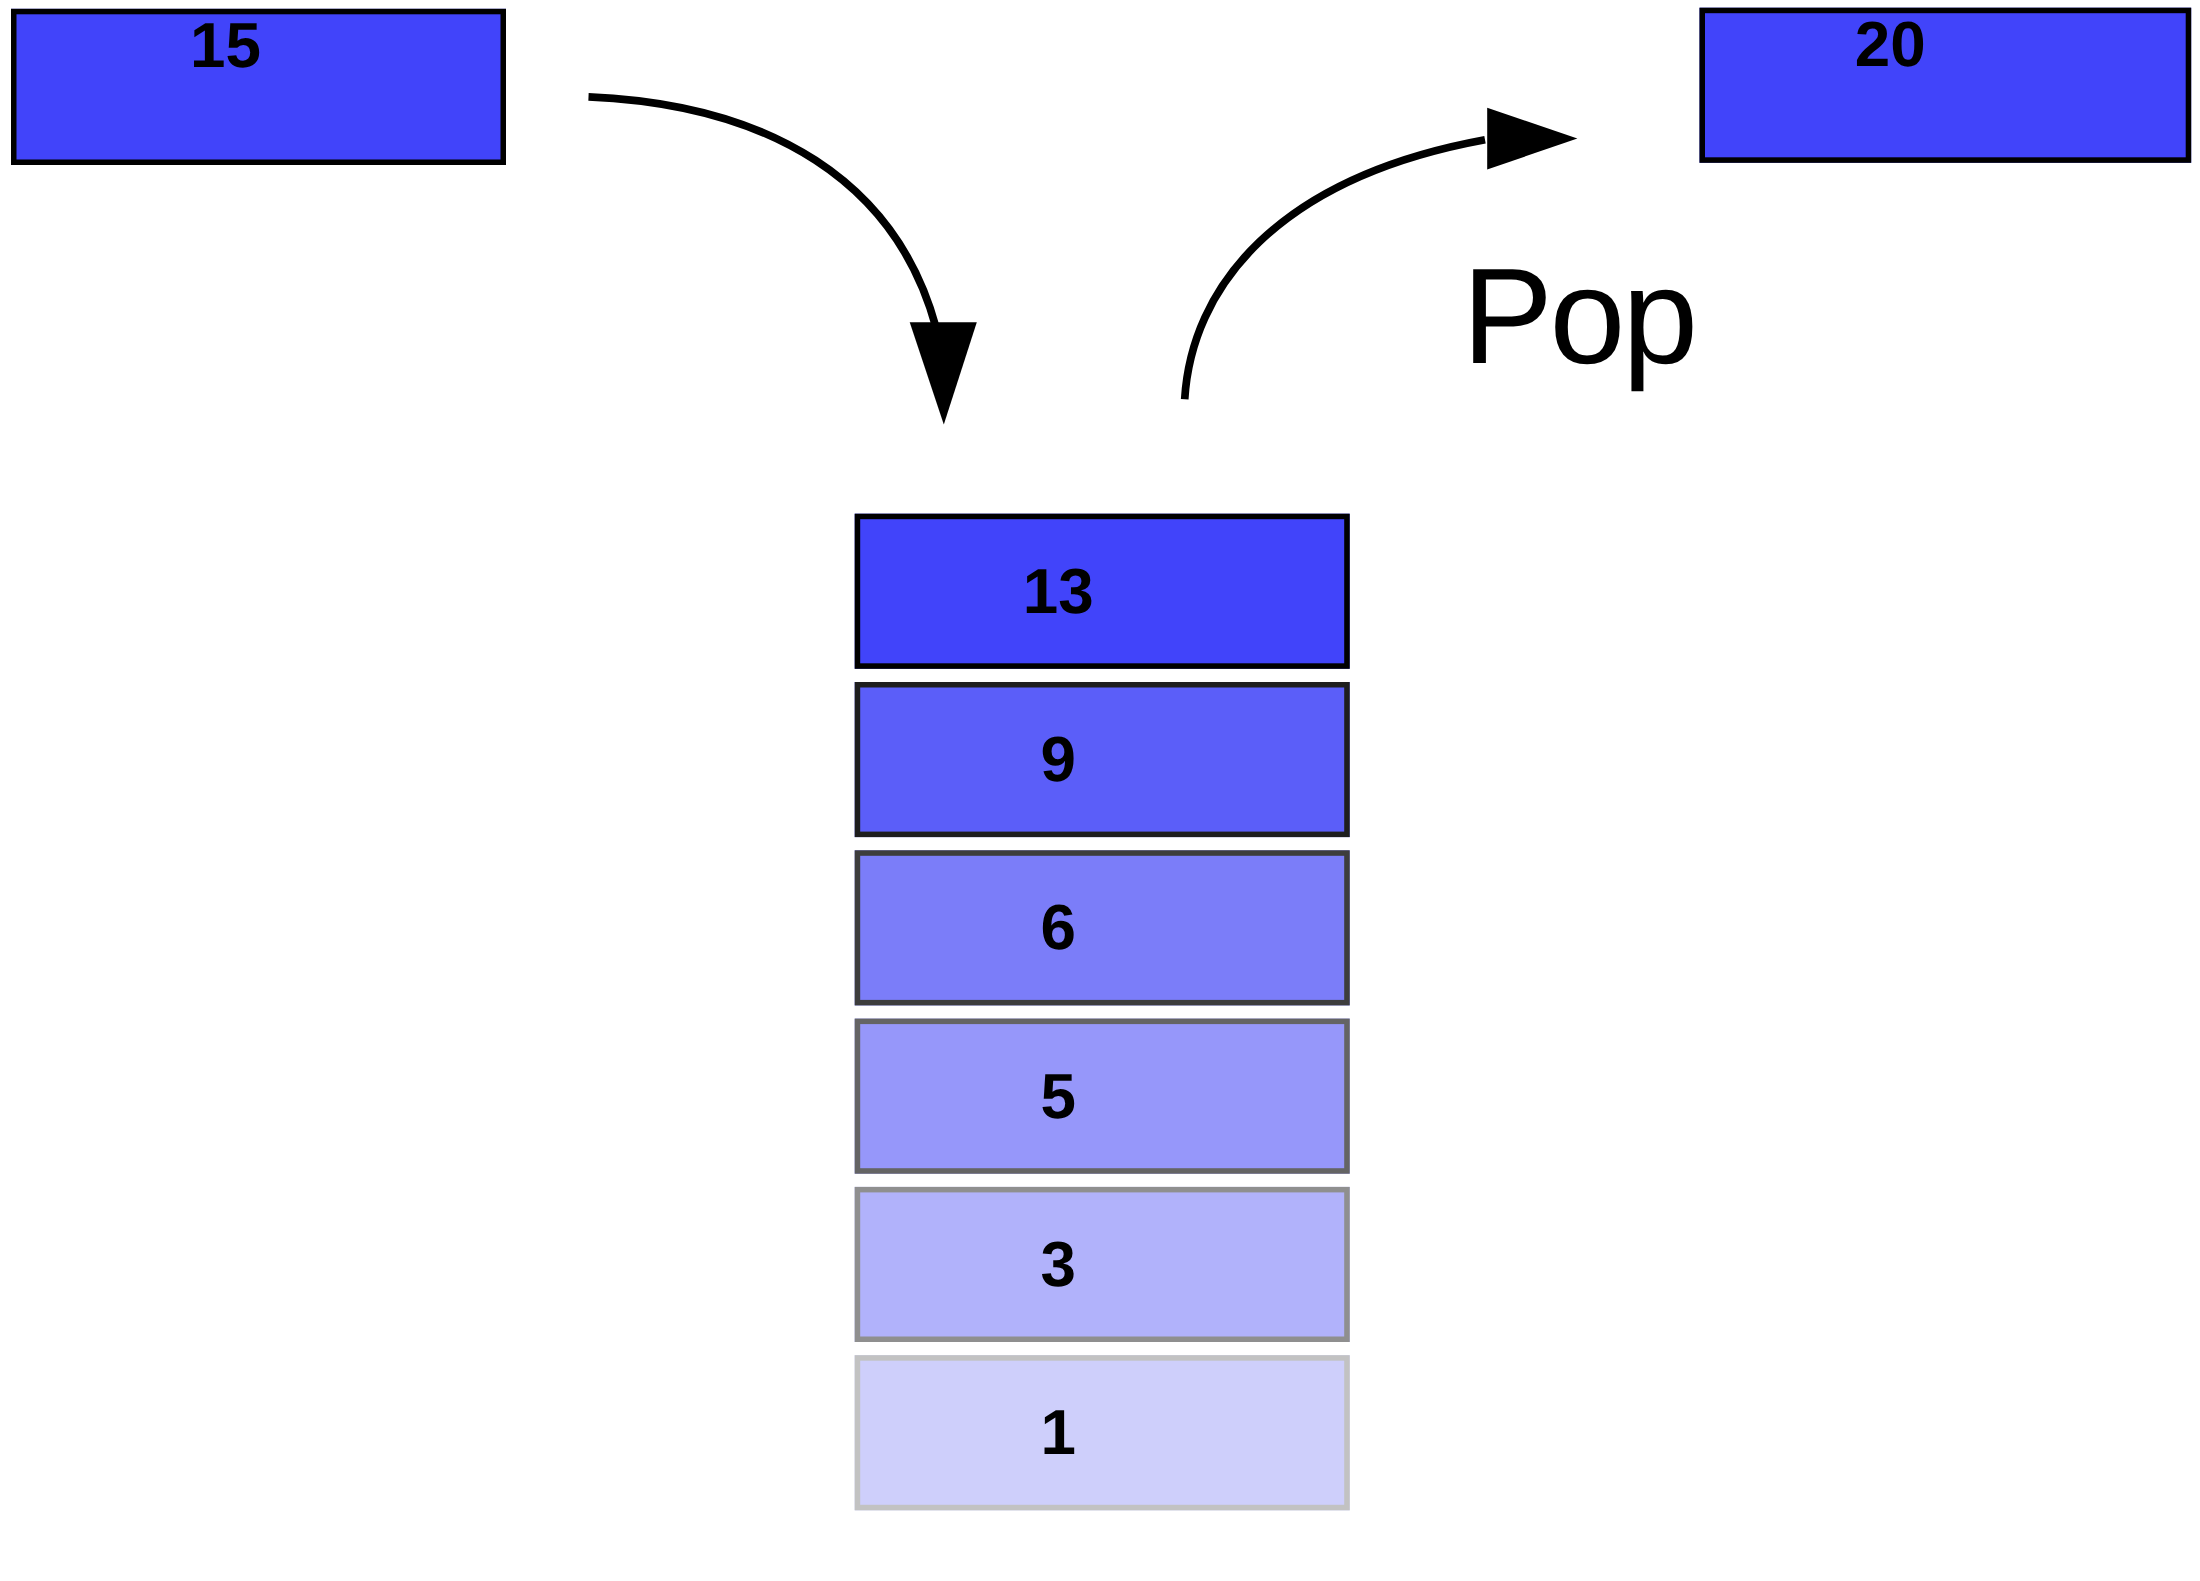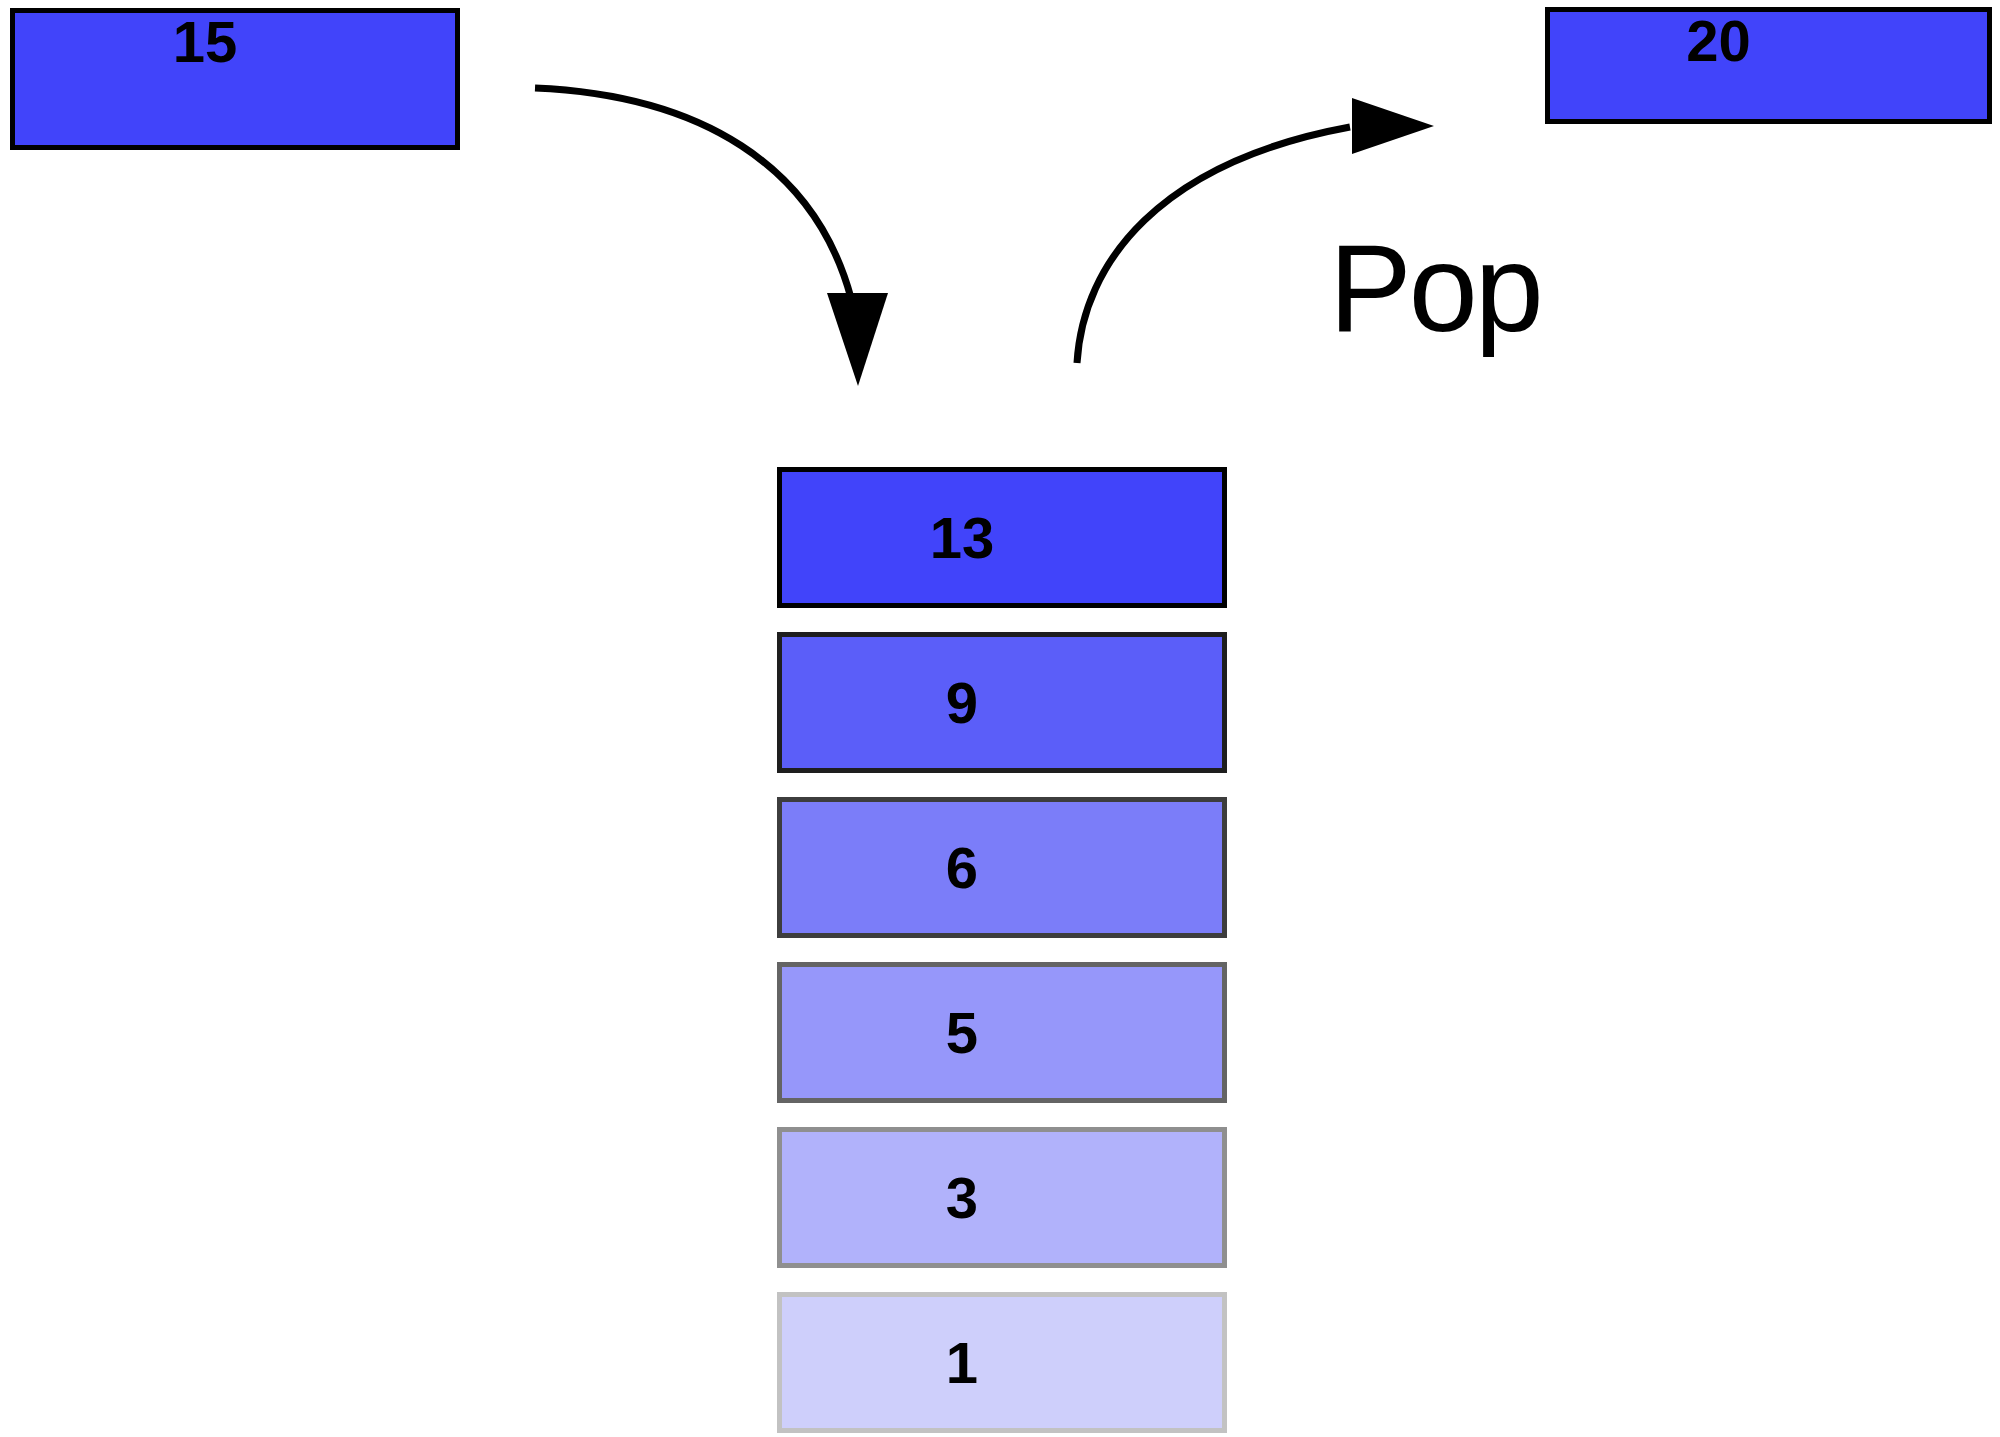--- a/index.html
+++ b/index.html
@@ -14,21 +14,21 @@
   .valbox {
     position: absolute;
     width: 450px;
     height: 142px;
     border: 5px solid #f9a8d4;
     box-sizing: border-box;
     display: flex;
     justify-content: center;
   }
   #incoming-box { left: 10px; top: 8px; }
-  #popped-box   { left: 1545px; top: 7px; width: 447px; height: 117px; }
+  #popped-box   { left: 1545px; top: 7px; width: 447px; height: 141px; }
   .num {
     font-weight: bold;
     font-size: 58px;
     color: #000;
     line-height: 1;
   }
   #incoming-box .num { transform: translateX(-30px); }
   #popped-box .num   { transform: translateX(-50px); }
   .oplabel {
     position: absolute;
@@ -51,21 +51,21 @@
     position: absolute;
     left: 777px;
     top: 467px;
     width: 450px;
   }
   .stack-item {
     width: 450px;
     height: 141px;
     box-sizing: border-box;
     border: 5px solid #000;
-    margin-bottom: 24px;
+    margin-bottom: 12px;
     display: flex;
     align-items: center;
     justify-content: center;
   }
   .stack-item .num { transform: translateX(-40px); }
 </style>
 </head>
 <body>
 
 <div class="stage" style="background: rgb(255, 255, 255);">

